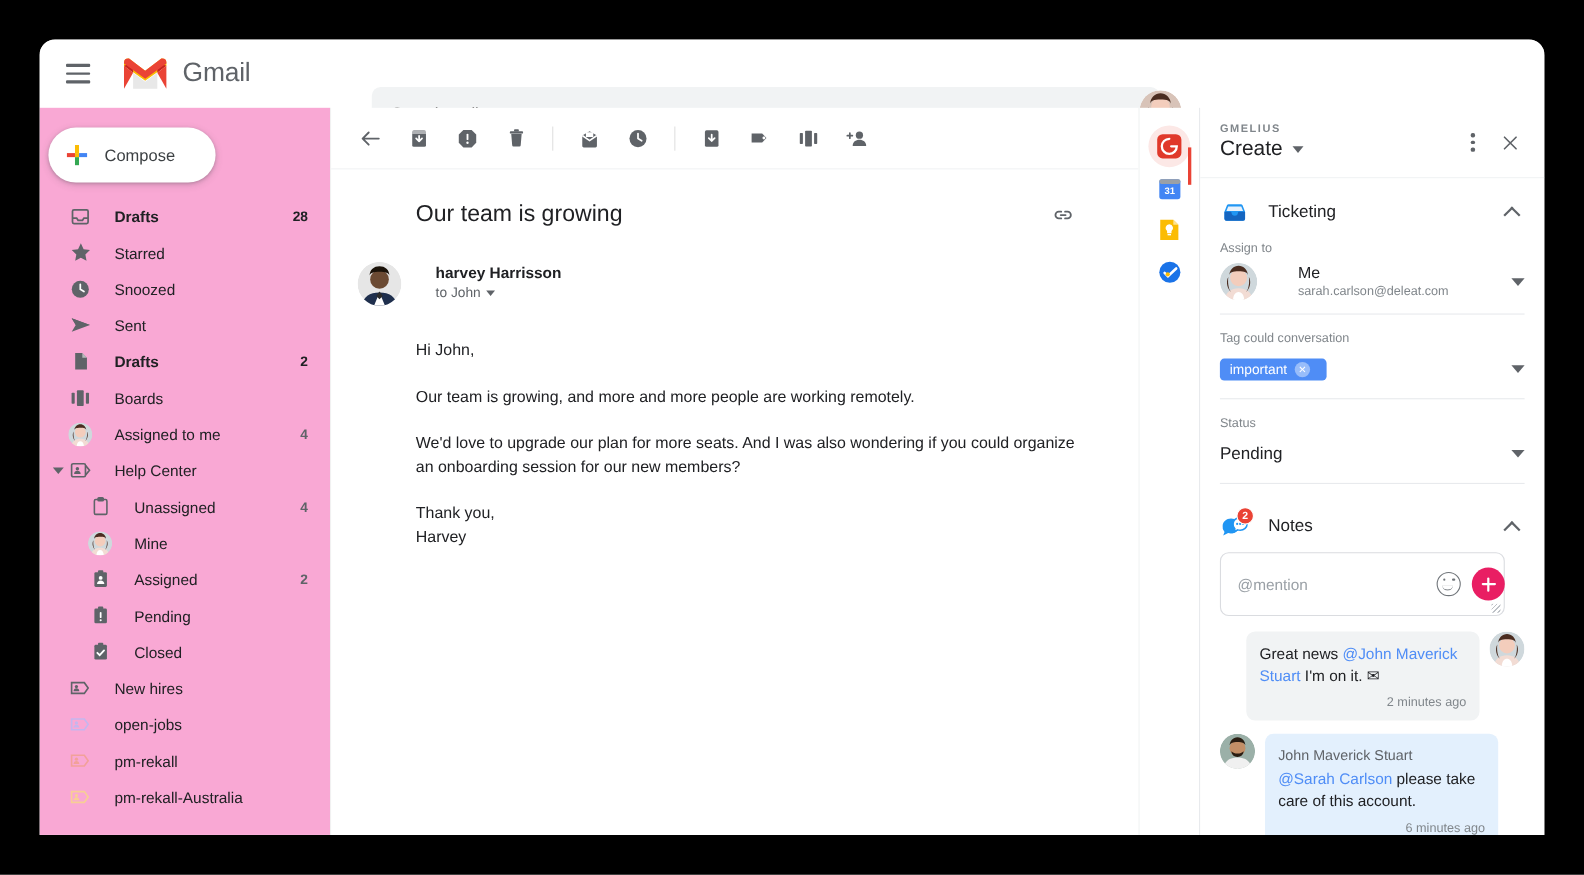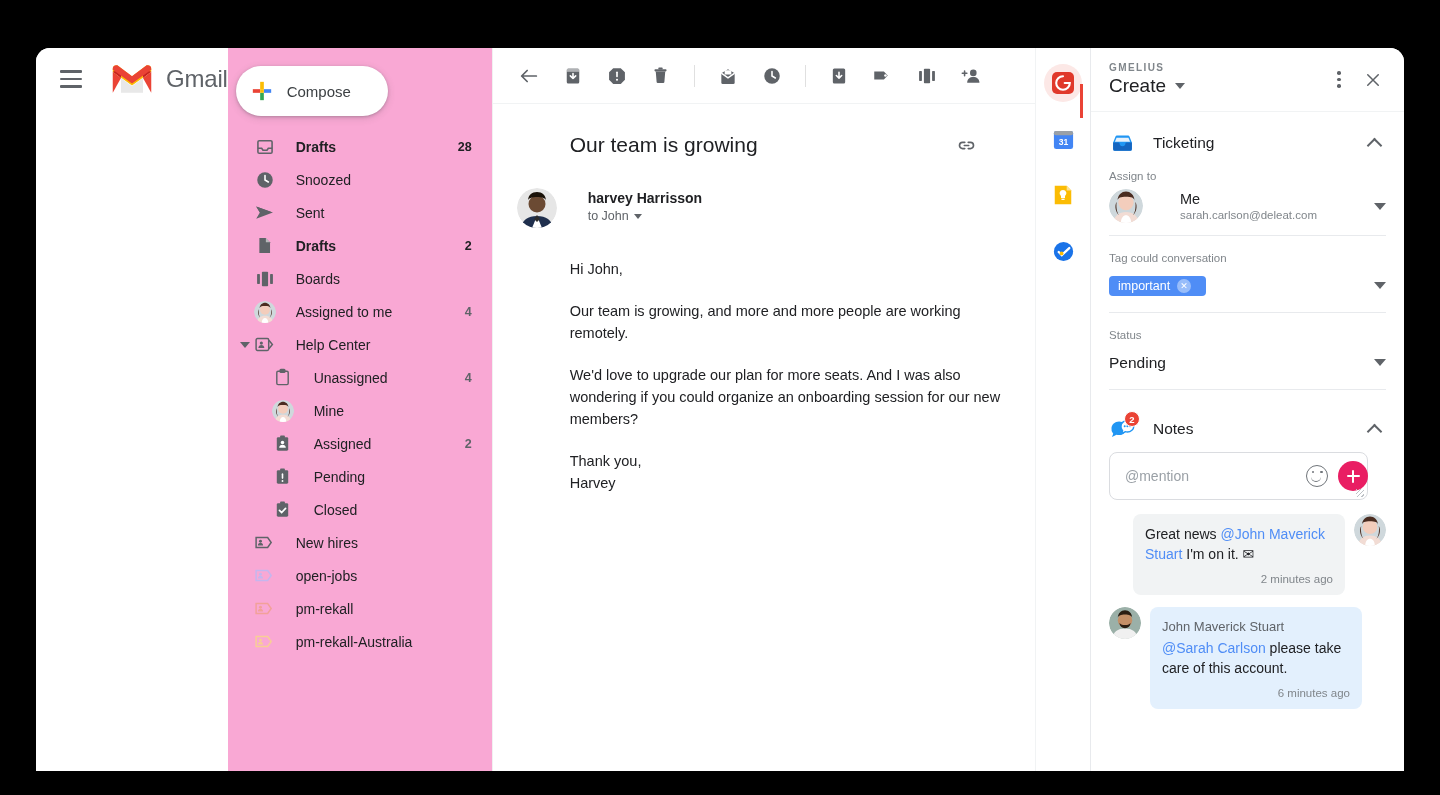--- a/index.html
+++ b/index.html
@@ -5,27 +5,27 @@
   * { box-sizing: border-box; margin: 0; padding: 0; }
   html, body {
     width: 1440px; height: 795px;
     background: #000000;
     font-family: "Liberation Sans", sans-serif;
     overflow: hidden;
   }
 
   .app-window {
     position: absolute;
-    left: 36px; top: 48px;
+    left: 36px; top: 36px;
     width: 1368px; height: 723px;
     background: #ffffff;
     border-radius: 14px 14px 0 0;
     overflow: hidden;
     display: flex;
-    flex-direction: row;
+    flex-direction: column;
     justify-content: flex-end;
   }
 
   
   .topbar {
     height: 62px;
     flex: 0 0 62px;
     display: flex;
     align-items: center;
     background: #fff;
@@ -234,21 +234,20 @@
 
   
   .apps-strip {
     width: 55px;
     flex: 0 0 55px;
     background: #fff;
     border-left: 1px solid #f1f3f4;
     display: flex; flex-direction: column;
     align-items: center;
     padding-top: 16px;
-    gap: 18px;
     position: relative;
   }
   .app-icon-btn {
     width: 38px; height: 38px;
     display: flex; align-items: center; justify-content: center;
     border-radius: 50%;
     cursor: pointer;
     position: relative;
   }
   .app-icon-btn.active { background: #fce8e6; }
@@ -386,21 +385,21 @@
     background: rgba(255,255,255,.42);
     display: flex; align-items: center; justify-content: center;
     font-size: 9px; color: #fff;
     cursor: pointer;
   }
   .gm-status-value { font-size: 15.5px; color: #202124; }
 
   
   .note-input-wrap {
     margin: 0 36px 14px 18px;
-    height: 48px;
+    height: 58px;
     border: 1px solid #dadce0;
     border-radius: 8px;
     display: flex; align-items: center;
     padding: 0 7px 0 15px;
     position: relative;
   }
   .note-input {
     flex: 1; border: none; outline: none;
     font-size: 14px; color: #202124;
     font-family: "Liberation Sans", sans-serif;
@@ -530,20 +529,28 @@
       <div class="nav-list" id="nav-list">
           <div class="nav-item bold">
             <span class="nav-icon" style="">
               <svg width="20" height="20" viewBox="0 0 24 24" fill="none" stroke="#5f6368" stroke-width="1.9">
                 <rect x="3.5" y="4.5" width="17" height="15" rx="1.6"></rect>
                 <path d="M3.5 13.5H8l1.6 2.4h4.8L16 13.5h4.5"></path>
               </svg>
             </span>
             <span class="nav-label">Drafts</span>
             <span class="nav-count">28</span>
+          </div>
+          <div class="nav-item">
+            <span class="nav-icon" style="">
+              <svg width="21" height="21" viewBox="0 0 24 24" fill="#5f6368">
+                <path d="M12 2.5l2.9 6.1 6.6.9-4.8 4.6 1.2 6.6L12 17.6 6.1 20.7l1.2-6.6L2.5 9.5l6.6-.9z"></path>
+              </svg>
+            </span>
+            <span class="nav-label">Starred</span>
           </div>
           <div class="nav-item">
             <span class="nav-icon" style="">
               <svg width="20" height="20" viewBox="0 0 24 24">
                 <circle cx="12" cy="12" r="9.3" fill="#5f6368"></circle>
                 <path d="M12 6.5V12l4 2.4" stroke="#fff" stroke-width="1.9" fill="none" stroke-linecap="round"></path>
               </svg>
             </span>
             <span class="nav-label">Snoozed</span>
           </div>

